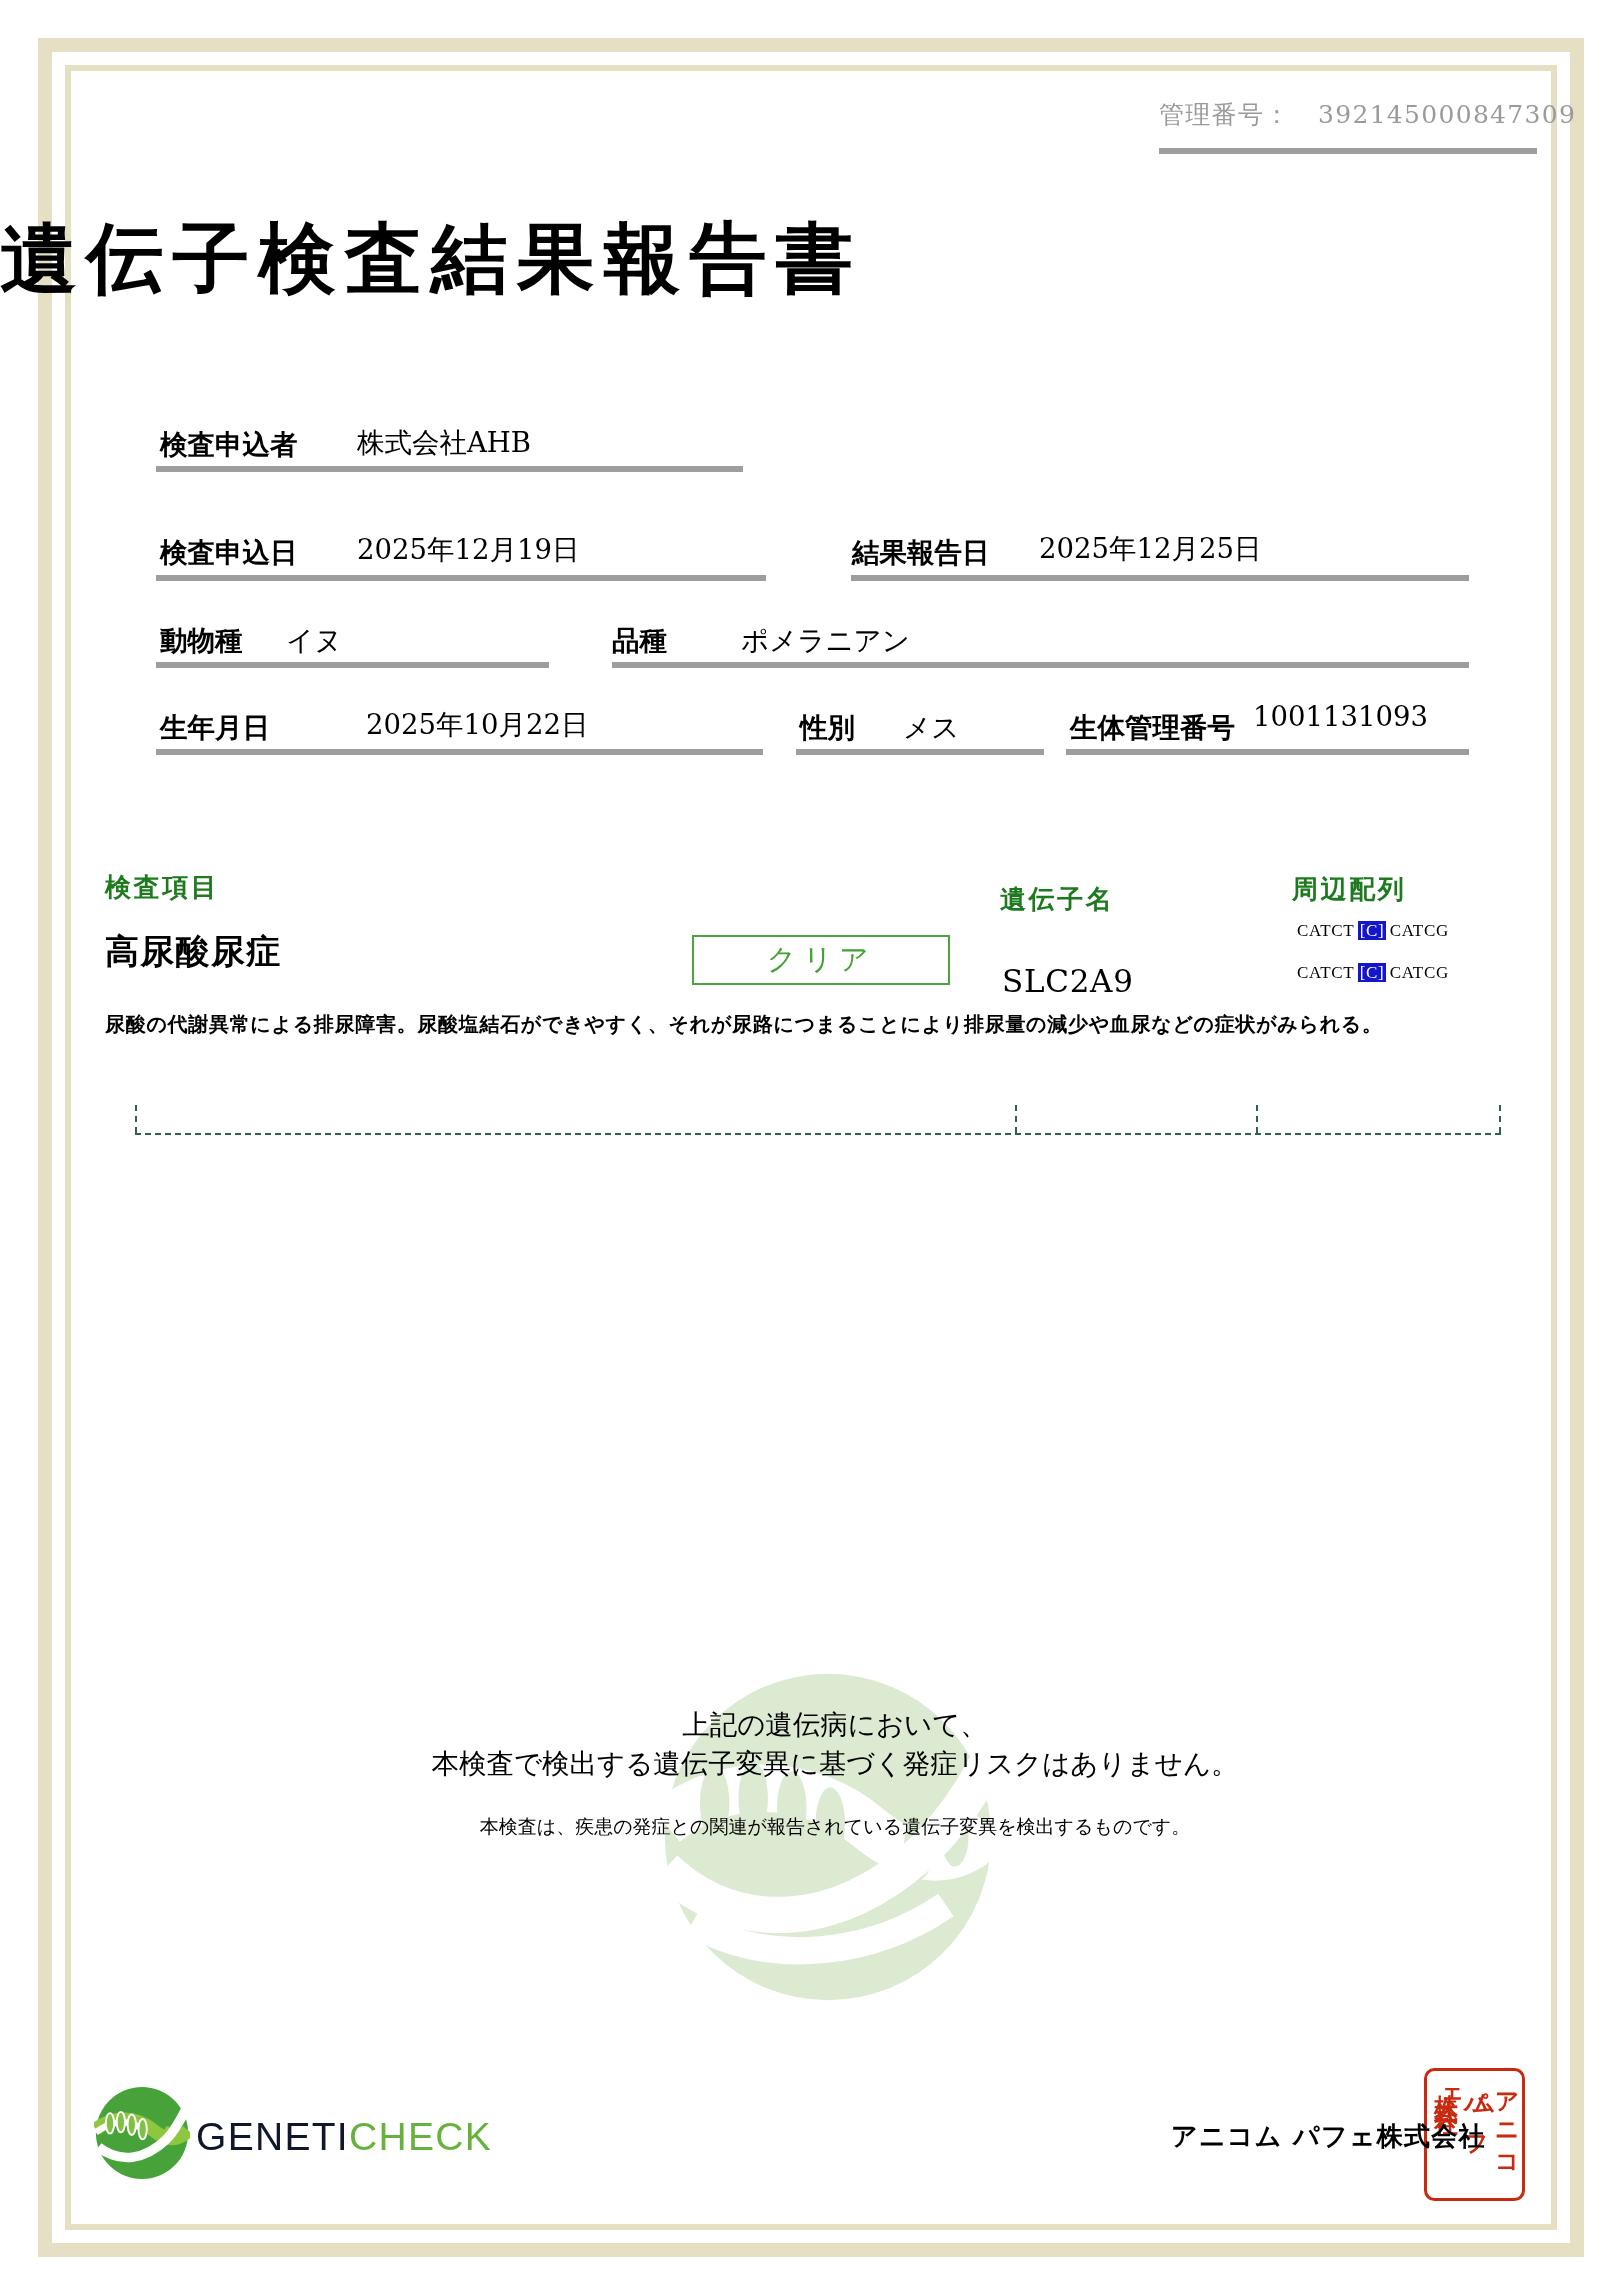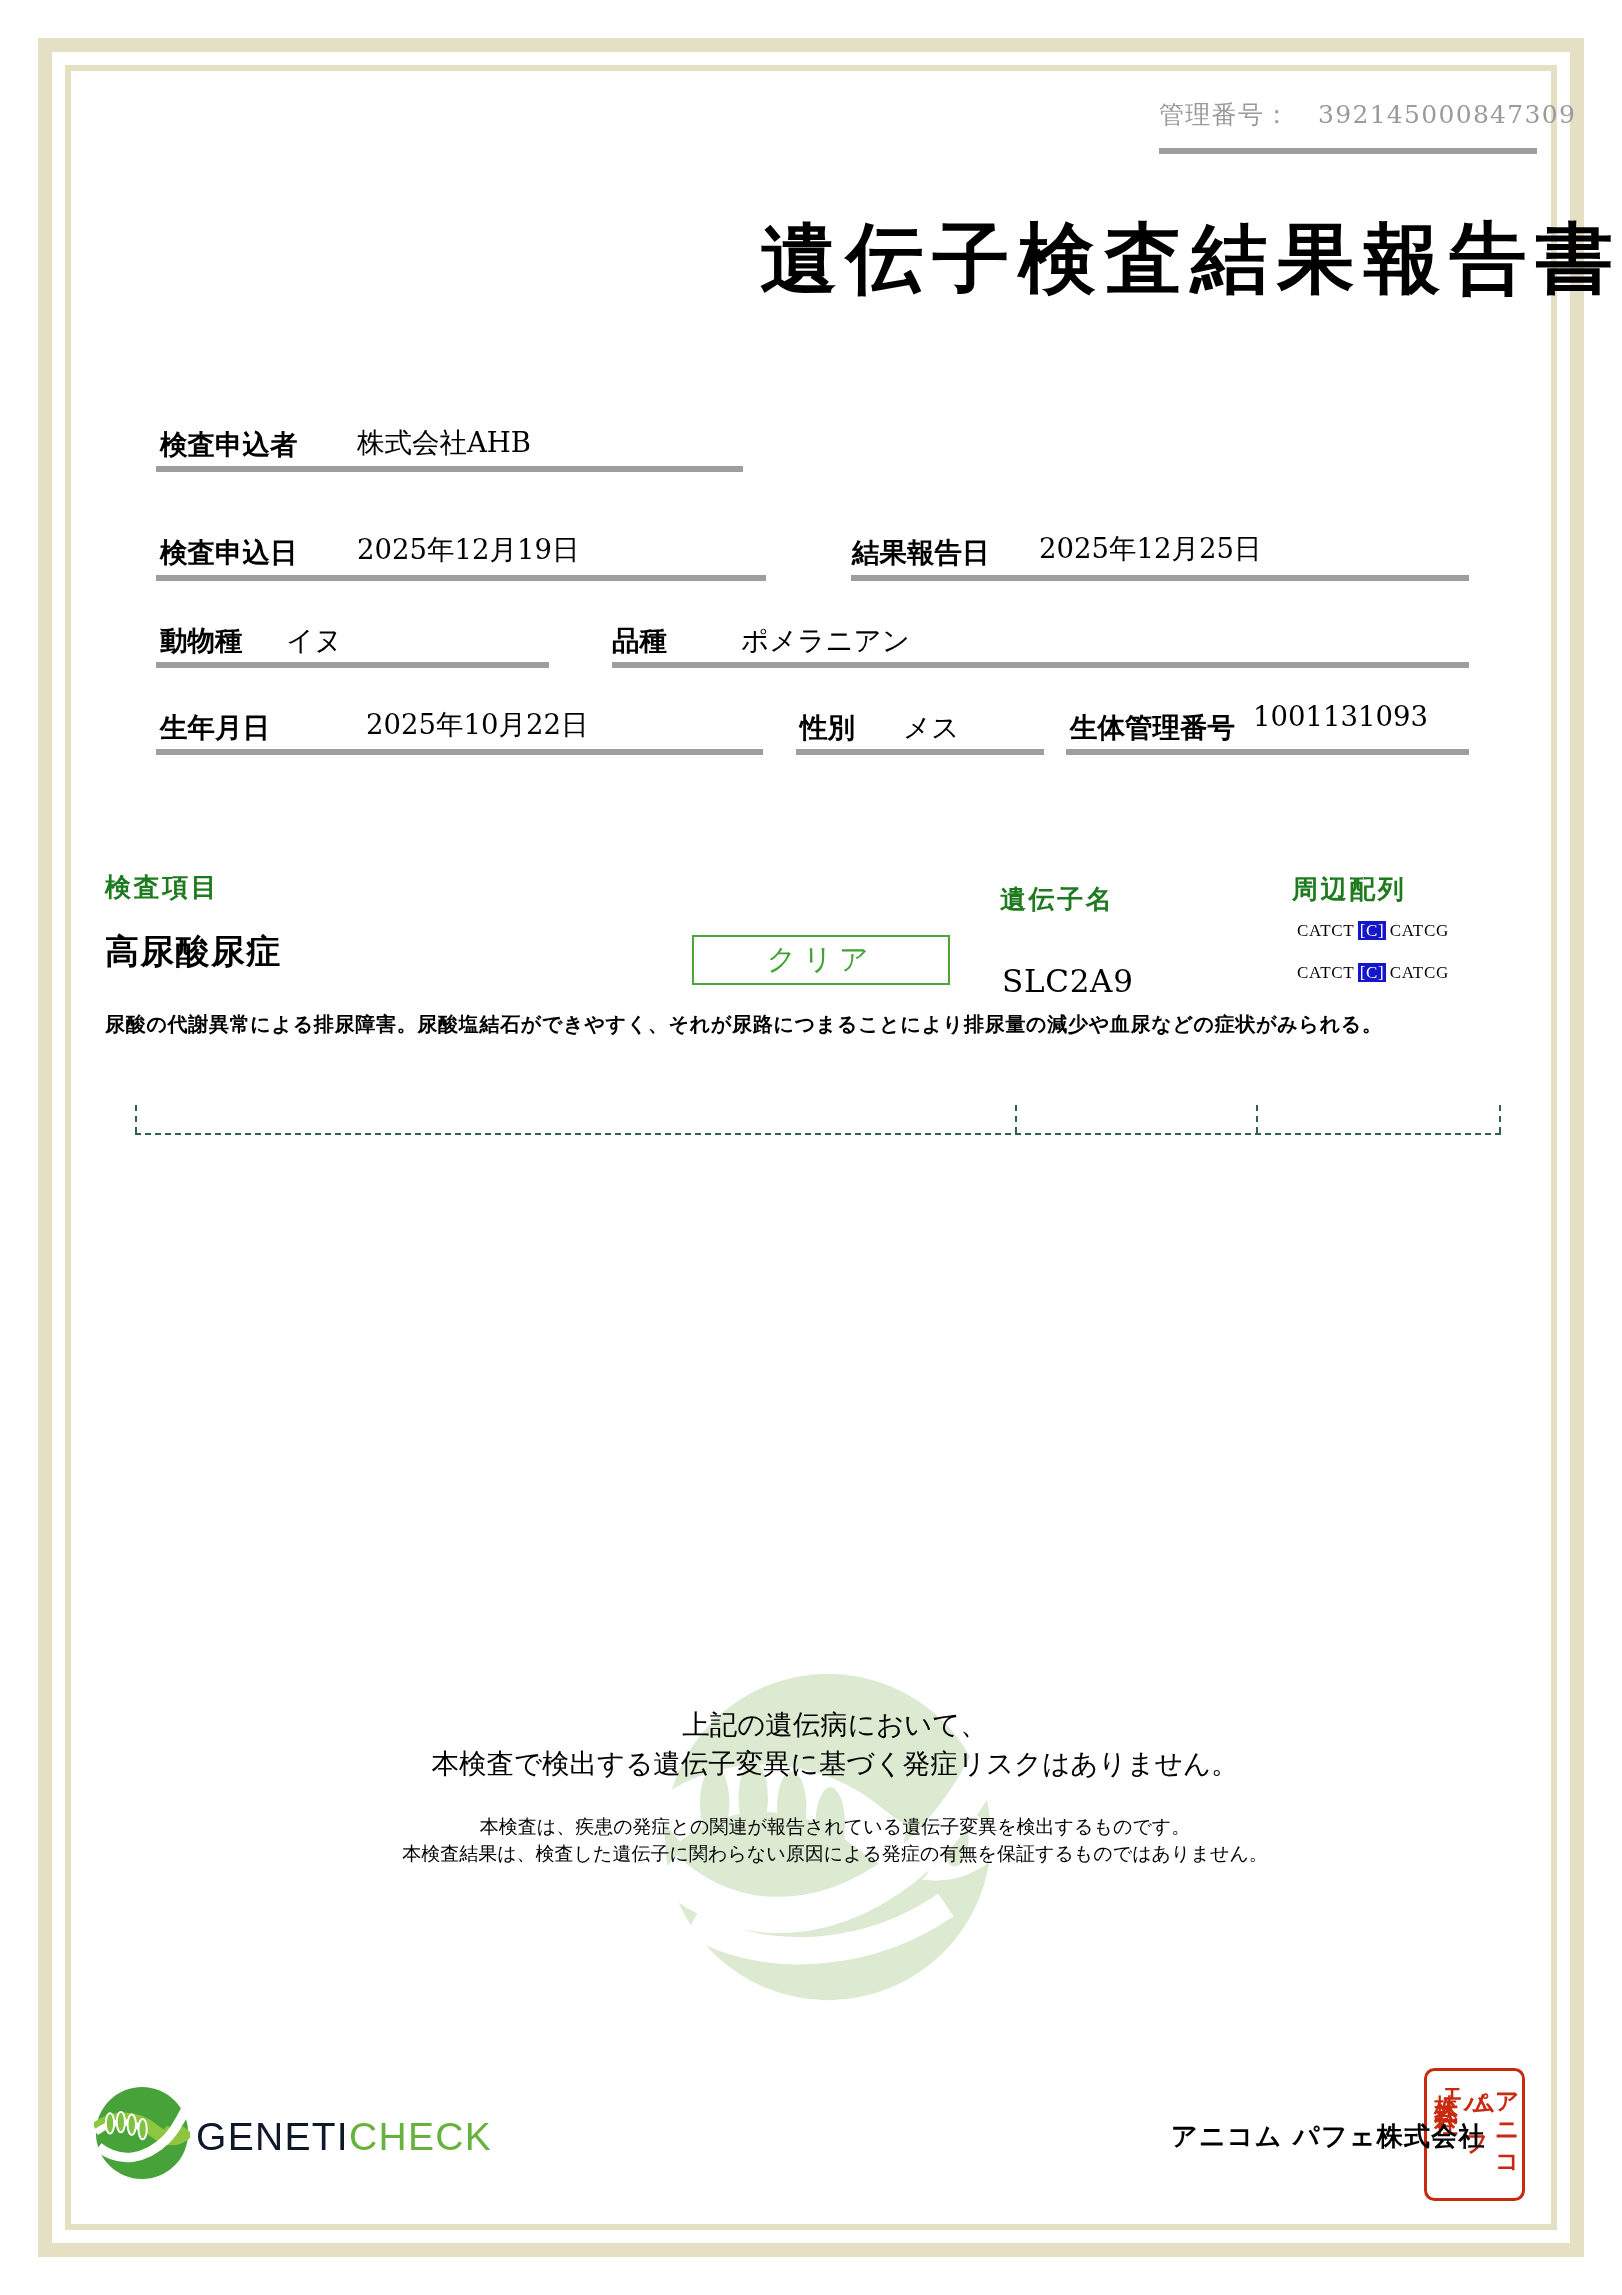--- a/index.html
+++ b/index.html
@@ -6,21 +6,21 @@
   .page{position:relative;width:1622px;height:2295px;background:#ffffff;overflow:hidden;
         font-family:"DejaVu Serif","Liberation Serif",serif;color:#000;}
   
   .frame-outer{position:absolute;left:38px;top:38px;right:38px;bottom:38px;
                border:14.4px solid #e5dfc3;pointer-events:none;}
   .frame-inner{position:absolute;left:65px;top:65px;right:65px;bottom:65px;
                border:6.5px solid #e5dfc3;pointer-events:none;}
   .abs{position:absolute;white-space:nowrap;}
   .underline{position:absolute;height:5.9px;background:#9e9e9e;}
   .mgmt{color:#9a9a9a;font-size:25px;letter-spacing:1.3px;}
-  .title{left:0;right:0;text-align:right;font-size:77px;font-weight:700;letter-spacing:9.2px;}
+  .title{left:0;right:0;text-align:left;font-size:77px;font-weight:700;letter-spacing:9.2px;}
   .lbl{font-size:27.5px;font-weight:700;}
   .val{font-size:27.5px;font-weight:400;}
   .green-h{font-size:26px;font-weight:700;color:#1e7a1e;letter-spacing:2.6px;}
   .disease{font-size:34px;font-weight:700;letter-spacing:1.3px;}
   .clear-box{position:absolute;left:692px;top:935px;width:258px;height:50px;
              border:2.6px solid #4ca43b;box-sizing:border-box;display:flex;
              align-items:center;justify-content:center;}
   .clear-box span{color:#43a136;font-size:29px;letter-spacing:6.5px;}
   .gene{font-size:31px;letter-spacing:0.7px;margin-top:23px;}
   .seq{font-size:17px;letter-spacing:0.7px;font-family:"Liberation Serif",serif;}
@@ -129,21 +129,20 @@
   <div class="dashed-row">
     <div class="dashed-stub" style="left:0;"></div>
     <div class="dashed-stub" style="left:64.4%;"></div>
     <div class="dashed-stub" style="left:82.1%;"></div>
     <div class="dashed-stub" style="right:0;"></div>
   </div>
 
   <div class="abs sans center-line summary-big" style="top:1707px;z-index:1;">上記の遺伝病において、</div>
   <div class="abs sans center-line summary-big" style="top:1746px;z-index:1;">本検査で検出する遺伝子変異に基づく発症リスクはありません。</div>
   <div class="abs sans center-line summary-small" style="top:1814px;z-index:1;">本検査は、疾患の発症との関連が報告されている遺伝子変異を検出するものです。</div>
-  <div class="abs sans center-line summary-small" style="top:1841px;z-index:1;">本検査結果は、検査した遺伝子に関わらない原因による発症の有無を保証するものではありません。</div>
 
   <div class="abs" style="left:94px;top:2085px;">
     <svg width="96" height="96" viewBox="-75 -75 150 150">
       <circle cx="0" cy="0" r="72" fill="#47a239"></circle>
       <path d="M -72 -6 C -45 -28 -8 -26 18 -4 C 40 14 58 12 72 -4" fill="none" stroke="#8dc63f" stroke-width="21"></path>
       <path d="M -72 -1 C -50 -18 -25 -22 -2 -8" fill="none" stroke="#ffffff" stroke-width="10"></path>
       <ellipse cx="-50" cy="-15" rx="6.5" ry="16" fill="#7fc242" stroke="#ffffff" stroke-width="3"></ellipse>
       <ellipse cx="-33" cy="-17" rx="6.5" ry="16" fill="#7fc242" stroke="#ffffff" stroke-width="3"></ellipse>
       <ellipse cx="-16" cy="-13" rx="6.5" ry="16" fill="#7fc242" stroke="#ffffff" stroke-width="3"></ellipse>
       <ellipse cx="1" cy="-6" rx="6.5" ry="16" fill="#7fc242" stroke="#ffffff" stroke-width="3"></ellipse>

